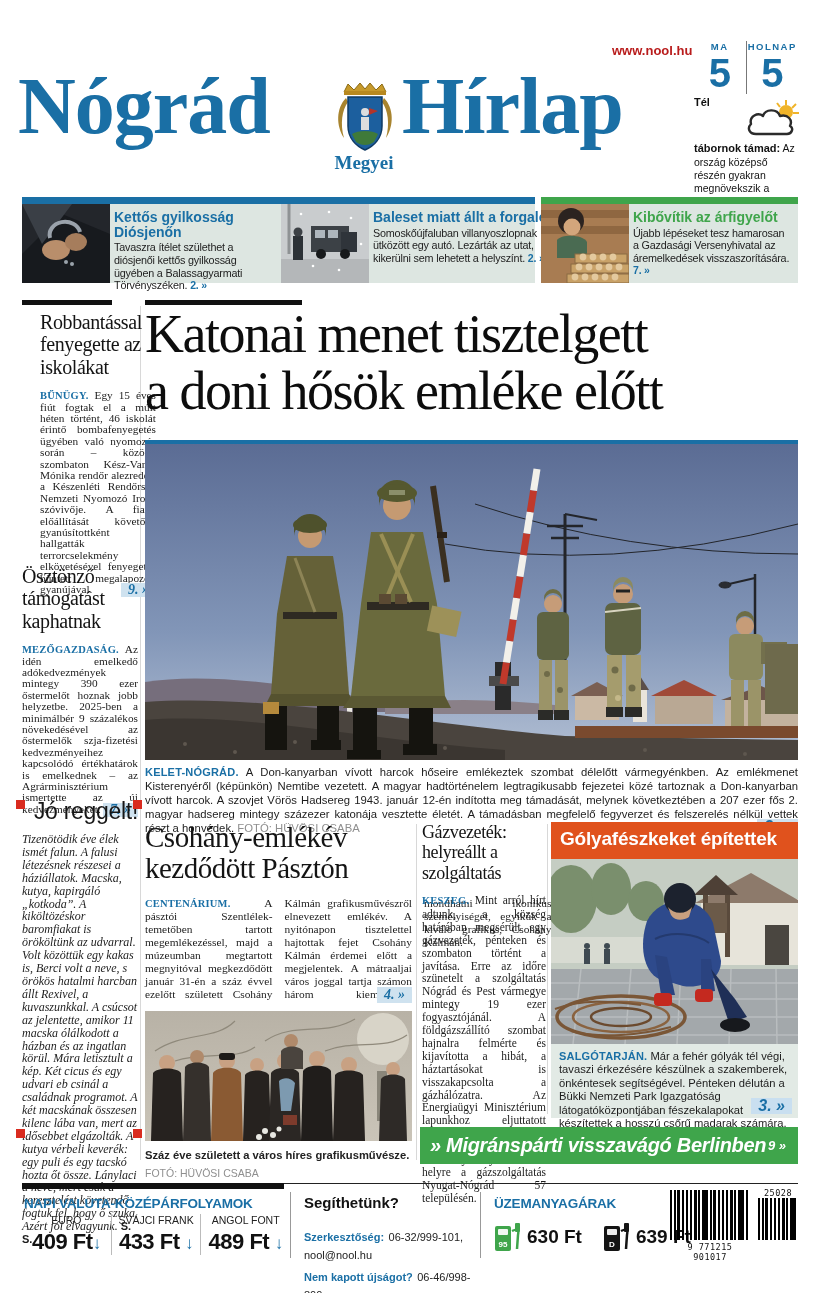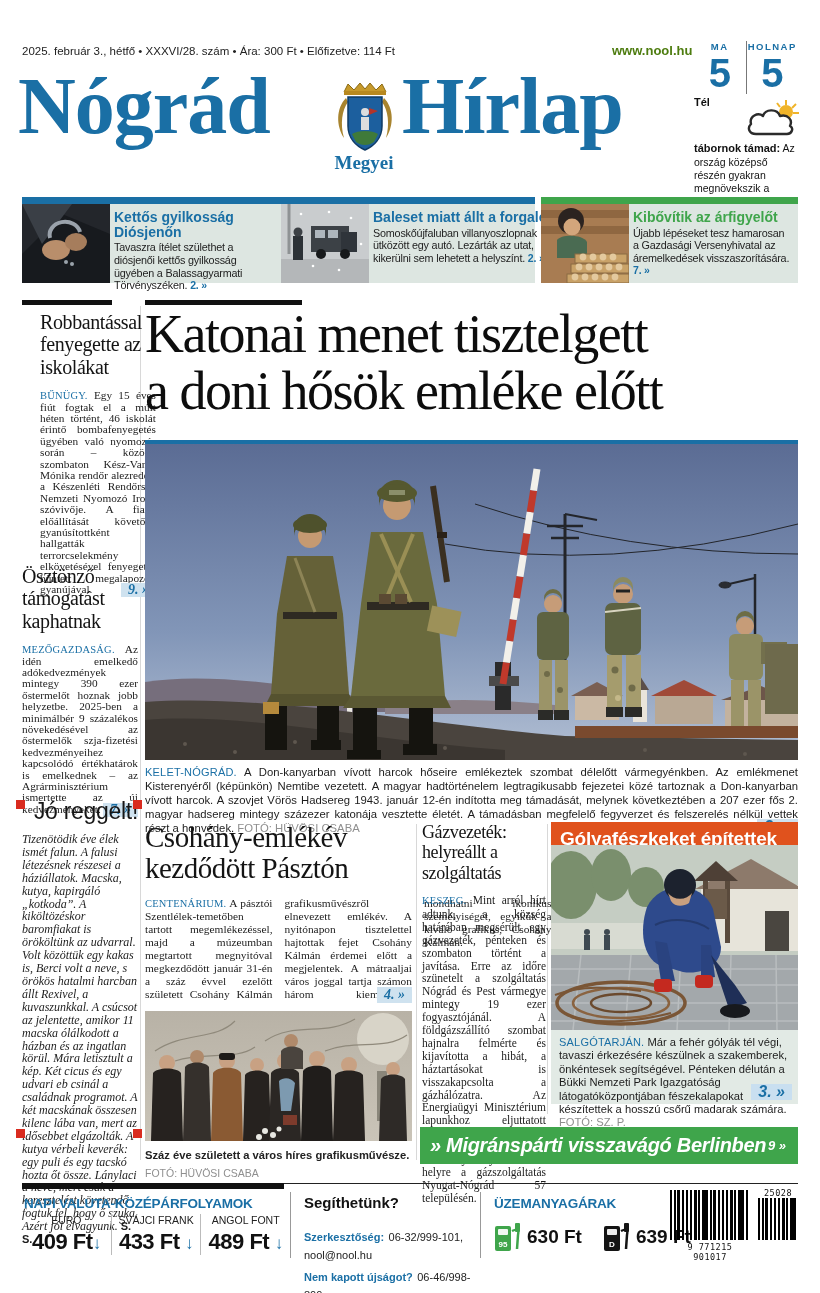--- a/index.html
+++ b/index.html
@@ -4,21 +4,21 @@
 <style>
   html,body{margin:0;padding:0;background:#fff;}
   #paper{position:relative;width:820px;height:1293px;background:#fff;overflow:hidden;
          font-family:"Liberation Sans",sans-serif;color:#1a1a1a;}
   .abs{position:absolute;}
   .serif{font-family:"Liberation Serif",serif;}
   .blue{color:#1a6fa5;}
   .green{color:#3fa54b;}
   
   .dateline{left:22px;top:45px;font-size:11.5px;color:#222;}
-  .website{left:612px;top:43px;font-size:13px;font-weight:bold;color:#4d7c0f;}
+  .website{left:612px;top:43px;font-size:13px;font-weight:bold;color:#b91c1c;}
   .wxtop{left:694px;top:41px;width:104px;display:flex;}
   .wxcell{width:52px;text-align:center;}
   .wxcell+.wxcell{border-left:1px solid #777;}
   .wxlab{font-size:9.5px;font-weight:bold;letter-spacing:1.5px;color:#1a6fa5;}
   .wxtemp{font-size:40px;font-weight:bold;color:#1a6fa5;line-height:1.05;}
   
   .mastL{left:18px;top:66px;font-size:80px;font-weight:bold;color:#1a6fa5;letter-spacing:-1px;line-height:1;}
   .mastR{left:402px;top:66px;font-size:80px;font-weight:bold;color:#1a6fa5;letter-spacing:-1px;line-height:1;}
   .crest{left:334px;top:80px;}
   .mastMid{left:324px;top:152px;width:80px;text-align:center;font-size:19px;font-weight:bold;color:#1a6fa5;}
@@ -37,42 +37,42 @@
   .tphoto{width:88px;height:79px;float:left;}
   .ttext{margin-left:92px;padding:4px 6px 0 0;}
   .ttitle{font-size:14px;font-weight:bold;line-height:1.05;margin:2px 0 2px;}
   .tbody{font-size:10.8px;line-height:12.6px;color:#222;letter-spacing:-0.2px;}
   .tref{font-weight:bold;color:#1a6fa5;font-size:10.5px;}
   
   .blackbar{background:#111;height:5px;}
   .vrule{width:1px;background:#d8d8d8;}
   
   .atitle{font-family:"Liberation Serif",serif;color:#141414;}
-  .kicker{font-weight:normal;color:#1a6fa5;font-size:10.5px;letter-spacing:0.2px;}
+  .kicker{font-weight:bold;color:#1a6fa5;font-size:10.5px;letter-spacing:0.2px;}
   .abody{font-family:"Liberation Serif",serif;font-size:11.3px;line-height:11.4px;
          text-align:justify;color:#1c1c1c;}
   .leftcol{width:116px;}
   .lefttitle{font-size:20px;line-height:1.12;letter-spacing:-0.4px;}
   
   .gmbox{left:22px;top:798px;width:116px;height:344px;}
   .gmtitle{font-size:23px;color:#161616;letter-spacing:-0.3px;text-align:right;}
   .gmbody{font-family:"Liberation Serif",serif;font-style:italic;font-size:12px;
           line-height:12.9px;color:#1c1c1c;margin-top:8px;}
   .gmsig{font-weight:bold;font-style:normal;font-family:"Liberation Sans",sans-serif;font-size:11px;}
   .redmark{width:9px;height:9px;background:#d92b1f;}
   
   .headline{left:145px;top:306px;width:655px;font-size:54px;line-height:1.06;
             letter-spacing:-1.5px;white-space:pre-line;color:#0d0d0d;}
   .bluebar{left:145px;top:440px;width:653px;height:4px;background:#1a6fa5;}
   .leadphoto{left:145px;top:444px;}
   .caption{font-size:11.3px;line-height:13.9px;color:#1c1c1c;text-align:justify;}
   .credit{color:#8f8f8f;}
   
   .orangebox{background:#e0521d;color:#fff;font-weight:bold;font-size:19px;
-             height:23px;line-height:33px;padding-left:9px;letter-spacing:-0.2px;}
+             height:37px;line-height:33px;padding-left:9px;letter-spacing:-0.2px;}
   .storkcap{background:#e2eae5;padding:6px 8px;font-size:11.2px;line-height:13.4px;color:#1c1c1c;}
   .photocap{font-size:11.2px;font-weight:bold;color:#222;}
   .banner{left:420px;top:1127px;width:378px;height:37px;background:#3fa54b;color:#fff;
           display:flex;align-items:center;font-style:italic;}
   .bannertxt{font-size:20px;font-weight:bold;padding-left:10px;letter-spacing:-0.3px;}
   .bannerref{font-size:13px;font-weight:bold;margin-left:auto;padding-right:12px;}
   
   .footer{left:22px;top:1183px;width:776px;height:86px;border-top:1.5px solid #222;}
   .fthick{left:0;top:-1px;width:262px;height:6px;background:#111;}
   .ftitle{font-size:13.5px;font-weight:bold;color:#1a6fa5;letter-spacing:-0.2px;}
@@ -89,21 +89,20 @@
   .bars{background:
     repeating-linear-gradient(90deg,#000 0 2px,transparent 2px 4px),
     repeating-linear-gradient(90deg,transparent 0 7px,#000 7px 9px);}
   .bcnum{font-family:"DejaVu Sans Mono",monospace;font-size:8.5px;color:#111;letter-spacing:0.5px;}
 </style>
 </head>
 <body>
 
 <div id="paper">
 
-  <div class="abs dateline">2025. február 3., hétfő • XXXVI/28. szám • Ára: 300 Ft • Előfizetve: 114 Ft</div>
   <div class="abs website">www.nool.hu</div>
   <div class="abs wxtop">
     <div class="wxcell">
       <div class="wxlab">MA</div>
       <div class="wxtemp">5</div>
     </div>
     <div class="wxcell">
       <div class="wxlab">HOLNAP</div>
       <div class="wxtemp">5</div>
     </div>

